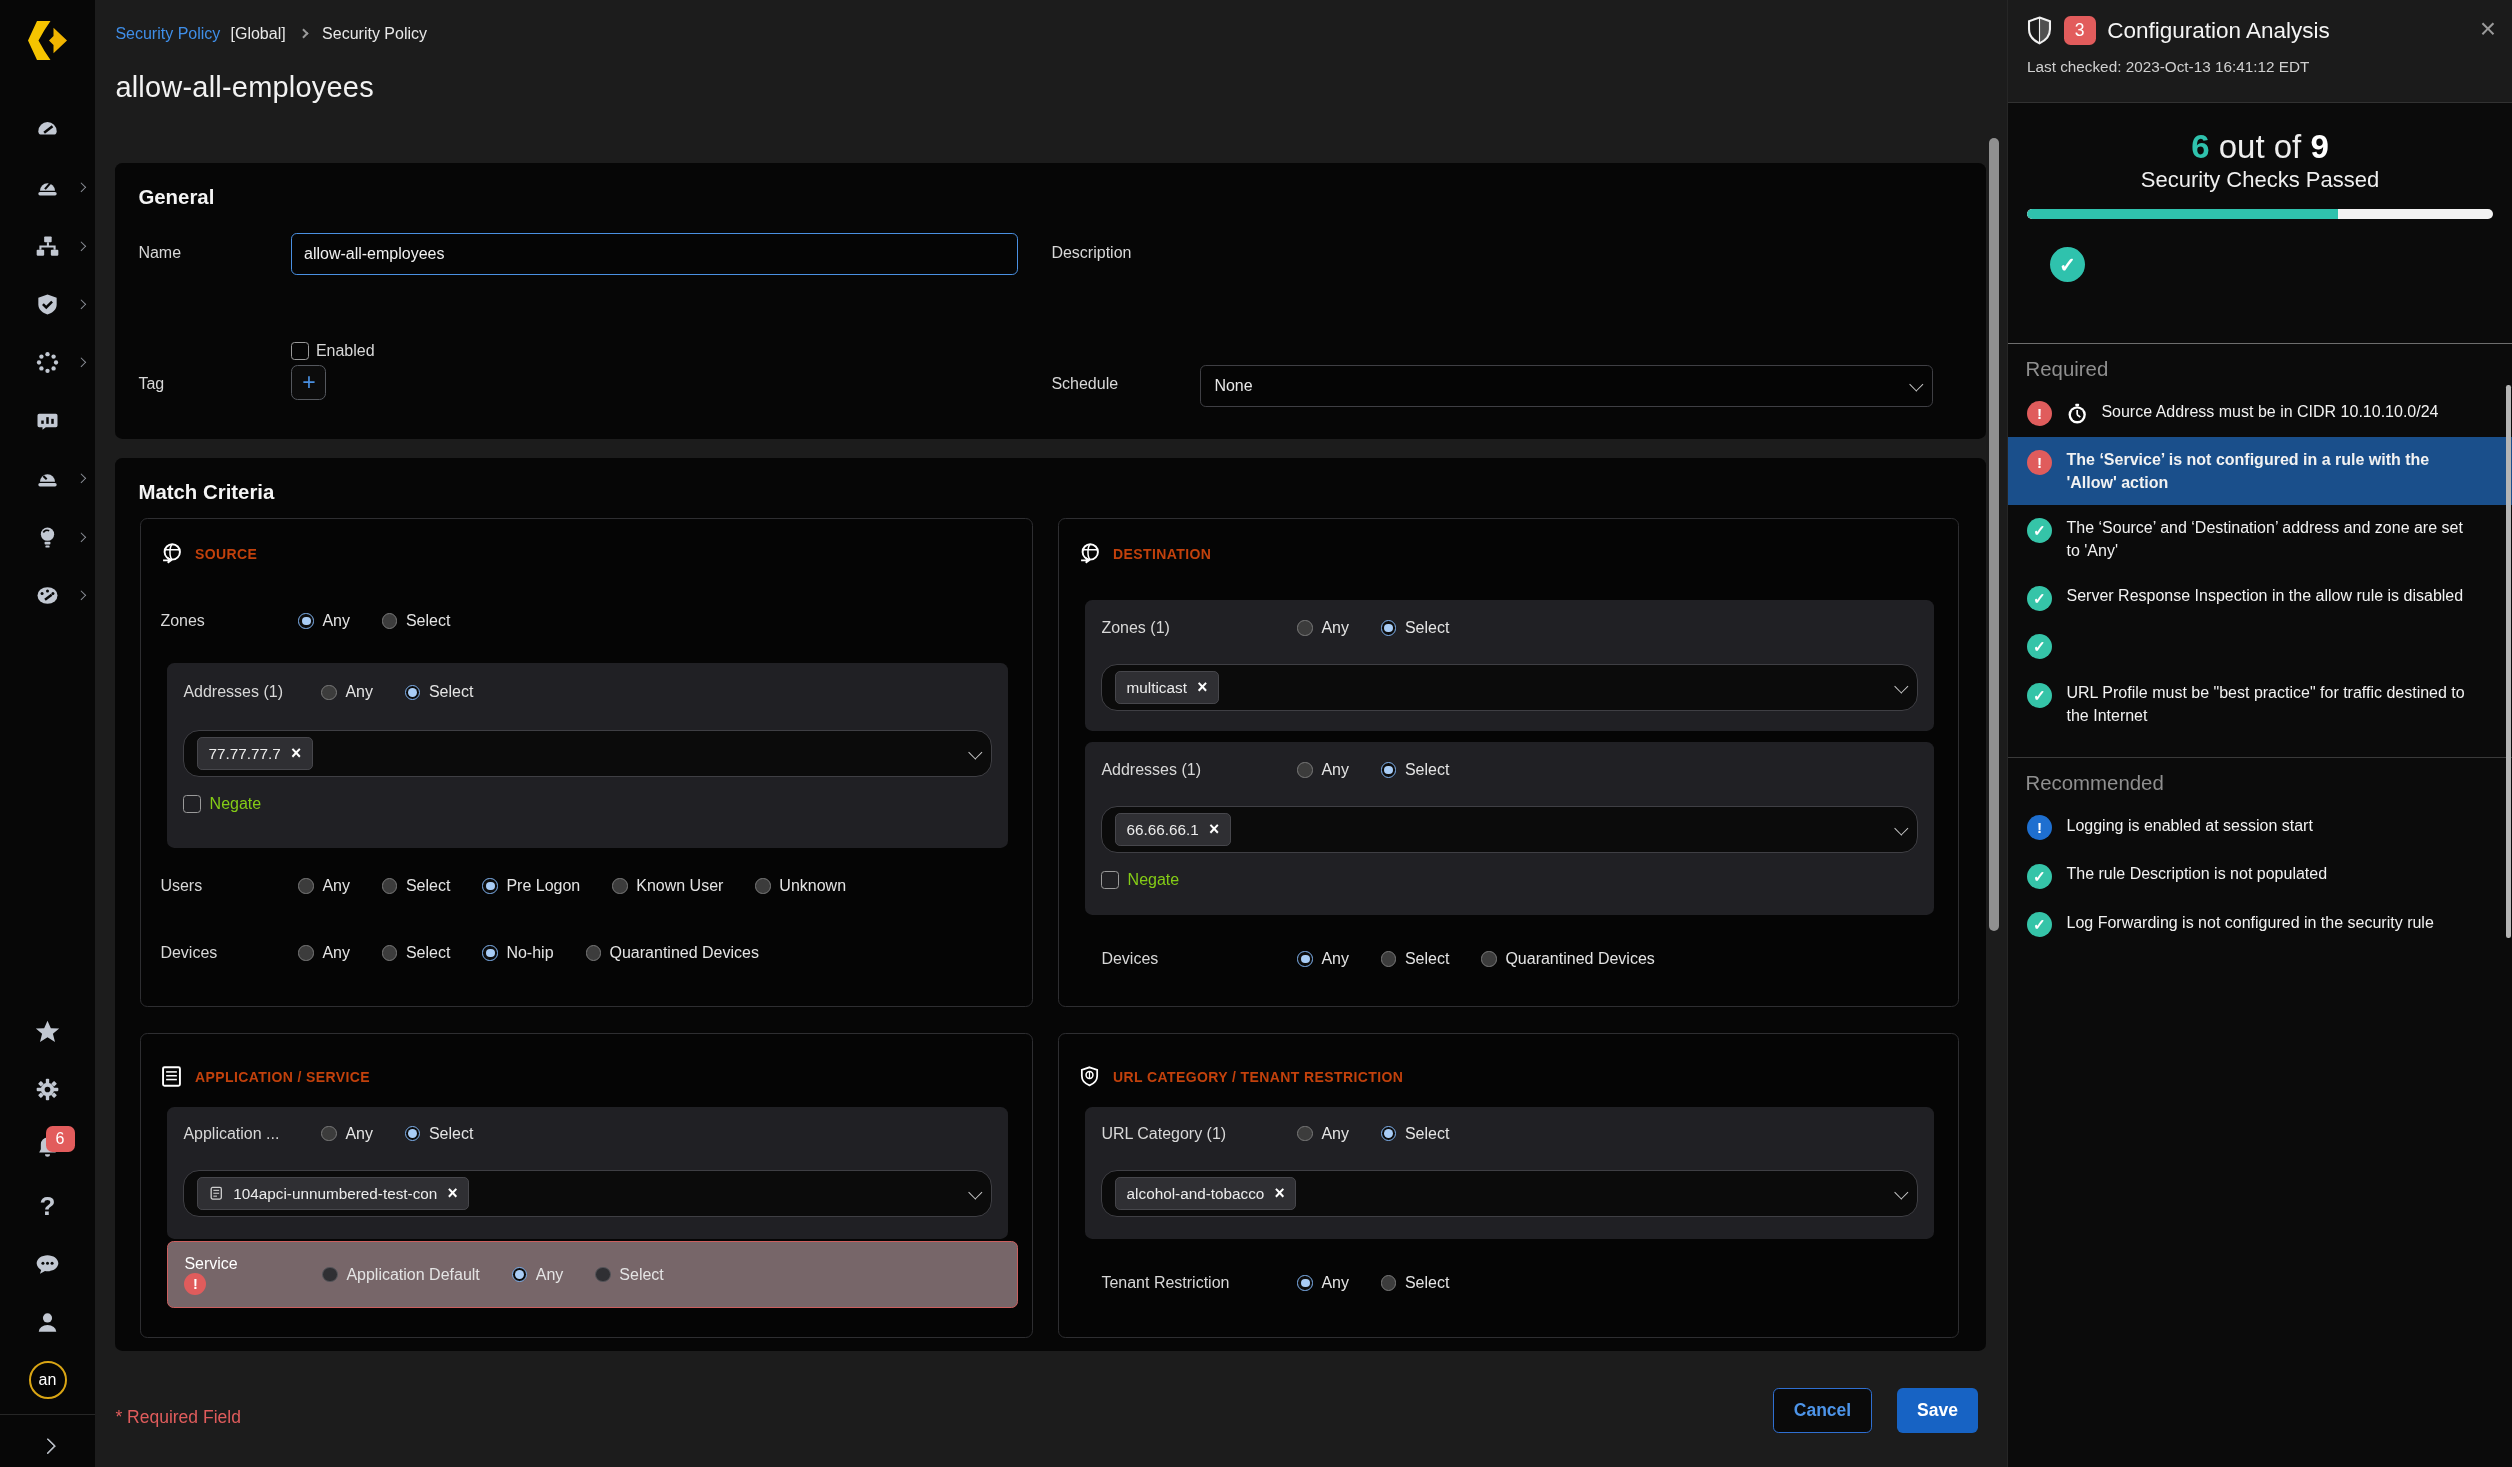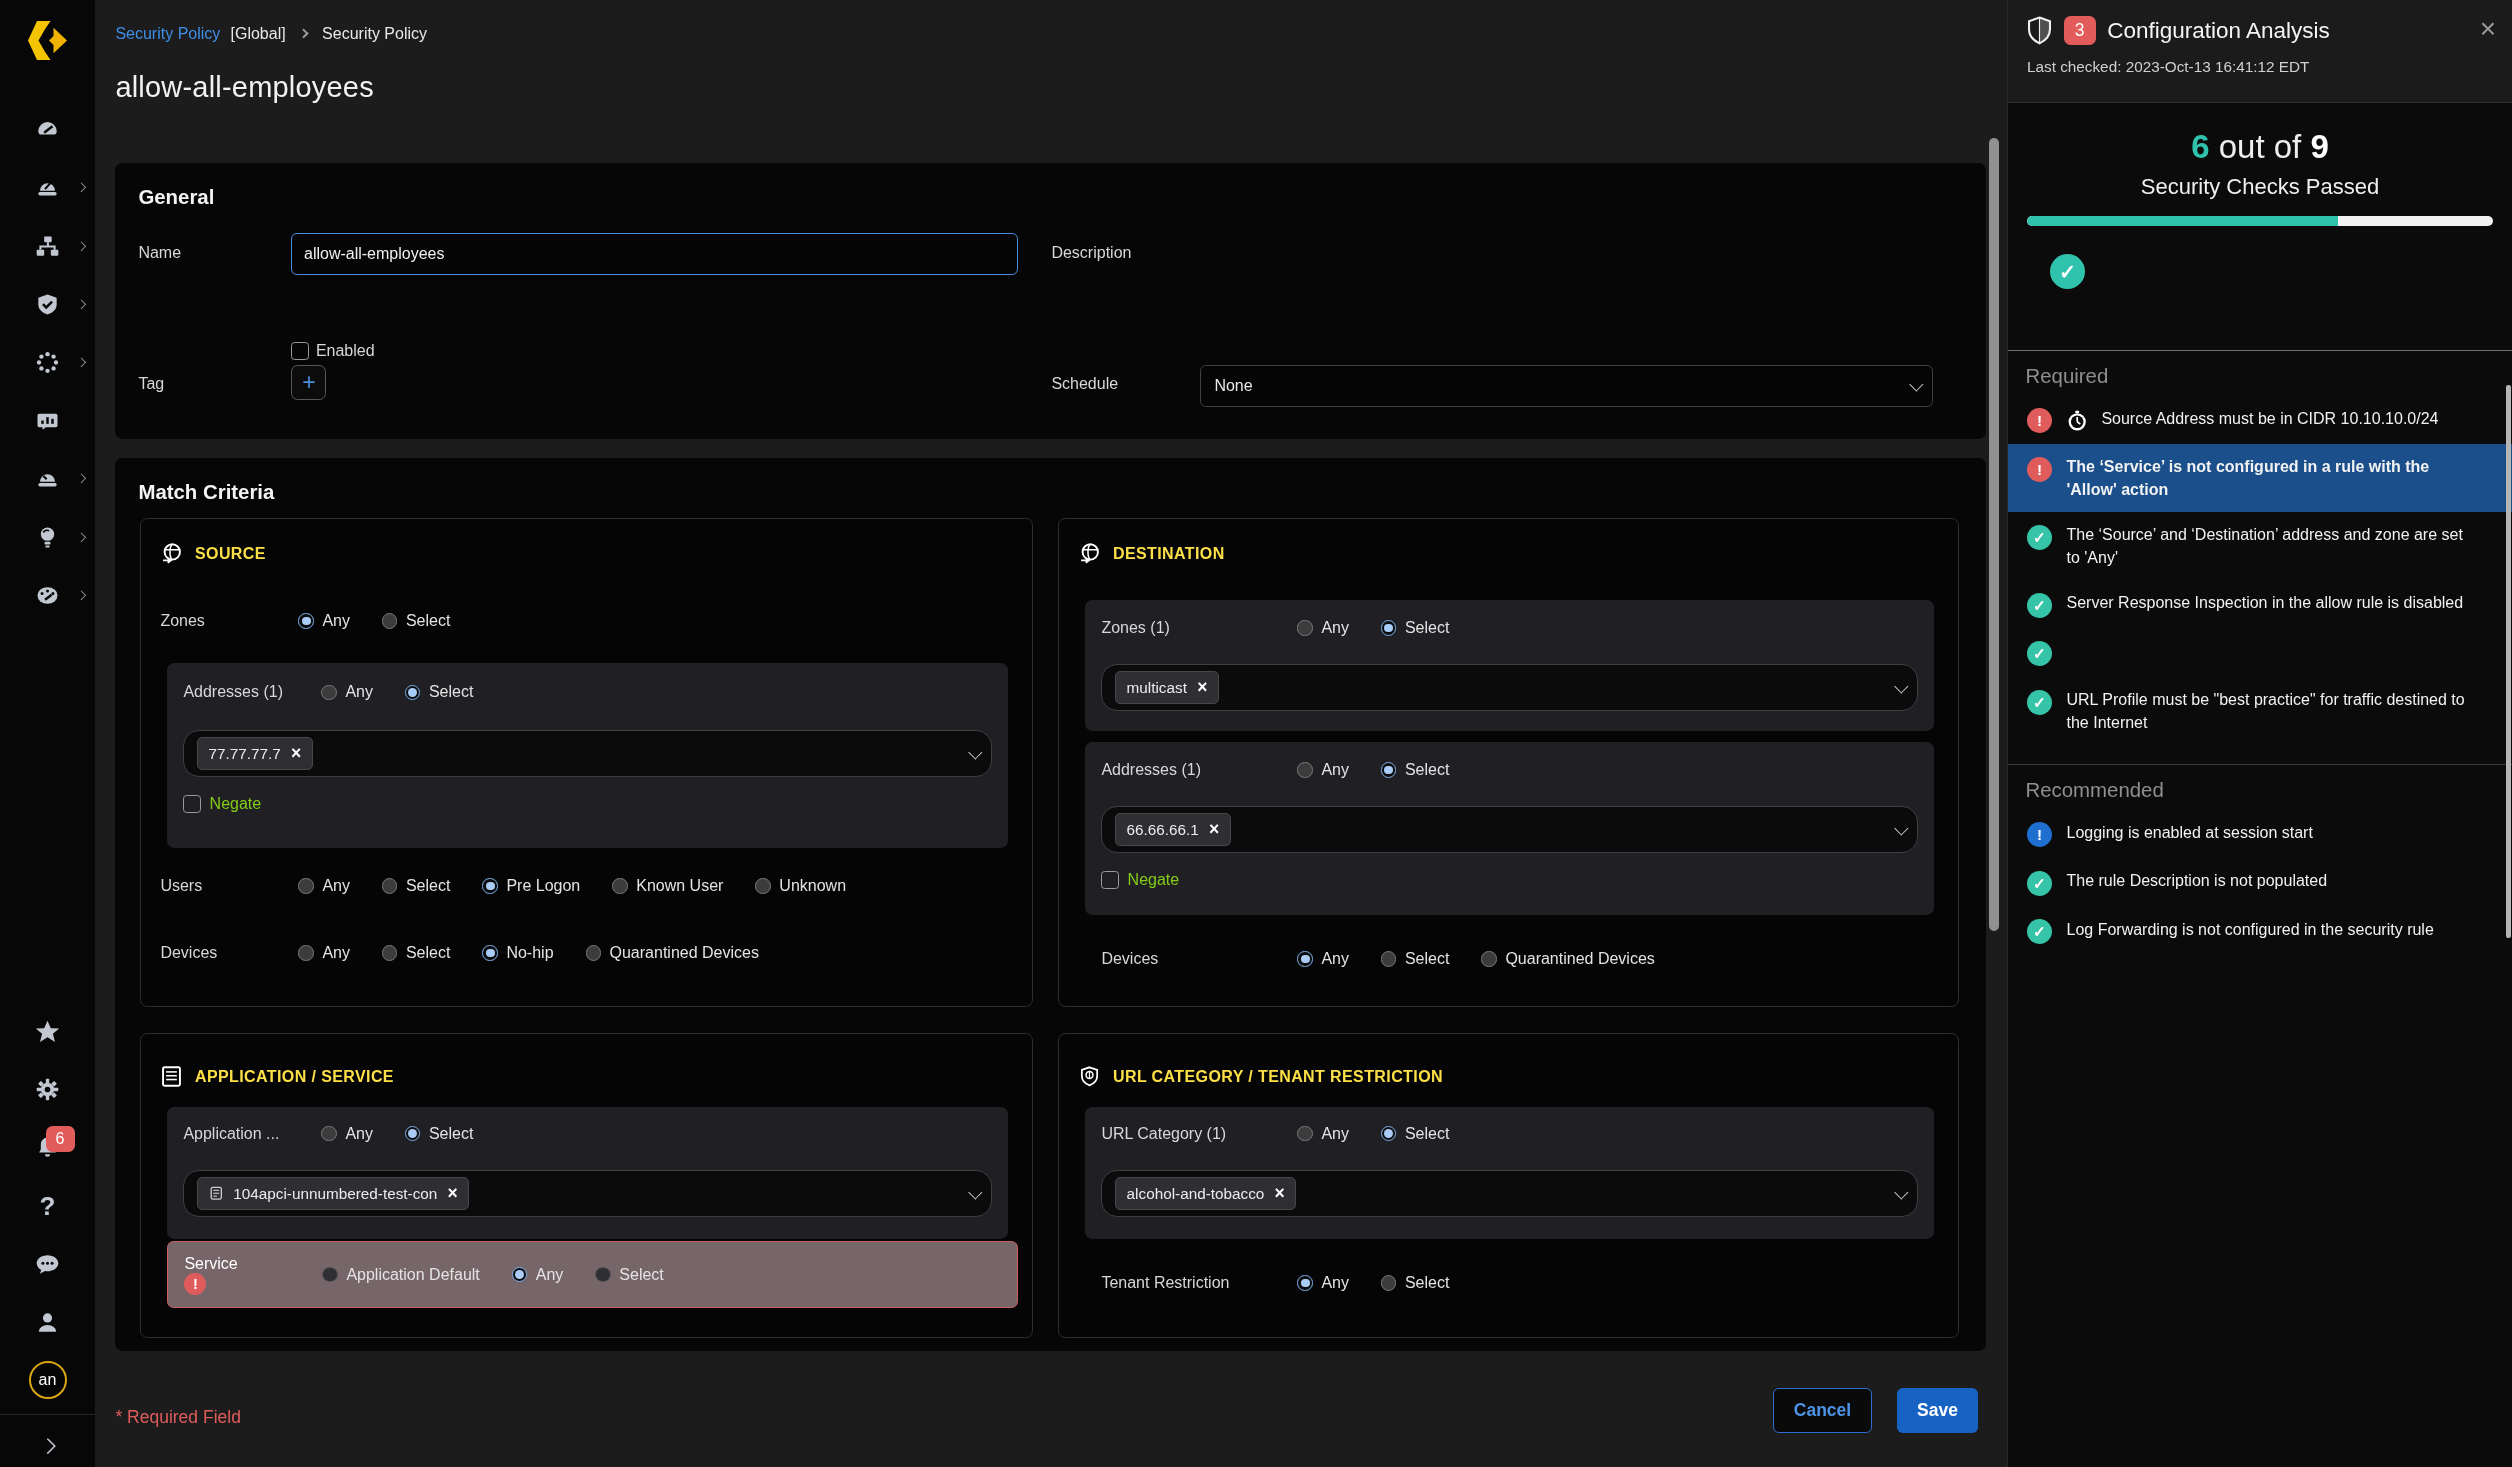--- a/index.html
+++ b/index.html
@@ -44,21 +44,21 @@
     repeating-linear-gradient(135deg,transparent 0 2.9px,#8a8a8a 2.9px 4.4px);clip-path:polygon(100% 0,100% 100%,0 100%);pointer-events:none}
   .select-box{position:absolute;height:42px;padding:0 13px;font-size:16px;color:#e8e8e8;justify-content:space-between;cursor:pointer}
   .chev-down{width:9.5px;height:9.5px;border-right:1.8px solid #c7c7c7;border-bottom:1.8px solid #c7c7c7;transform:rotate(45deg) translateY(-2.2px)}
 
   
   .mbox{position:absolute;background:#050505;border:0.7px solid #2e2e31;border-radius:7.3px}
   #box-source{left:25px;top:60px;width:893px;height:489px}
   #box-dest{left:943px;top:60px;width:901px;height:489px}
   #box-app{left:25px;top:575px;width:893px;height:305px}
   #box-url{left:943px;top:575px;width:901px;height:305px}
-  .box-h{position:absolute;left:19px;display:flex;align-items:center;gap:11.6px;font-size:16px;font-weight:bold;color:#fde047;letter-spacing:0.4px}
+  .box-h{position:absolute;left:19px;display:flex;align-items:center;gap:11.6px;font-size:14px;font-weight:bold;color:#c2410c;letter-spacing:0.4px}
   .box-h svg{width:23px;height:23px}
 
   .frow{position:absolute;display:flex;align-items:center}
   .frow .flabel{flex:none;display:flex;align-items:center;gap:8.7px}
   .lab-190{width:138px}.lab-270{width:196px}
   .ropt{display:flex;align-items:center;gap:8.7px;margin-right:32px;font-size:16px;color:#e4e4e4;cursor:pointer}
   .radio{width:15.3px;height:15.3px;border-radius:50%;border:1.5px solid #7a7a7a;background:#3c3c3c;flex:none;position:relative}
   .radio.sel{border-color:#7fb2ef;background:#0c0c0c}
   .radio.sel::after{content:"";position:absolute;inset:2.2px;border-radius:50%;background:#a9cdf6}
 
@@ -83,21 +83,21 @@
   .panel-head{position:relative;height:103px;background:#1b1b1b;border-bottom:0.7px solid #323232;padding:16px 19px}
   .ph-row{display:flex;align-items:center;gap:11.6px}
   .ph-badge{min-width:32px;height:29px;background:#e25c5c;border-radius:6.5px;color:#fff;font-size:17.5px;display:flex;align-items:center;justify-content:center;padding:0 7.3px}
   .ph-title{font-size:22.5px;color:#f5f5f5;font-weight:500}
   .ph-close{position:absolute;right:16px;top:14.5px;font-size:28px;color:#9a9a9a;cursor:pointer;line-height:1}
   .ph-checked{margin-top:13px;font-size:15.3px;color:#d0d0d0}
 
   .score-row{margin-top:25px;text-align:center;font-size:33px;color:#eee}
   .score-pass{color:#2fc2ad;font-weight:bold}
   .score-total{font-weight:bold;color:#fff}
-  .score-cap{margin-top:8px;text-align:center;font-size:22px;color:#f0f0f0}
+  .score-cap{margin-top:1px;text-align:center;font-size:22px;color:#f0f0f0}
   .progress{margin:16px 19px 0;height:10.2px;border-radius:5.1px;background:#f2f2f2;overflow:hidden}
   .progress-fill{height:100%;background:#2fc2ad;border-radius:5.1px 0 0 5.1px}
   .note-row{margin-top:28px;display:flex;align-items:flex-start;gap:16px;padding:0 22px 0 42px}
   .big-check{width:35px;height:35px;border-radius:50%;background:#2fc2ad;color:#fff;font-size:20.4px;font-weight:bold;display:flex;align-items:center;justify-content:center;flex:none}
   .note-text{font-size:16px;line-height:22.5px;color:#f0f0f0;max-width:349px;padding-top:1.5px}
 
   .pdivider{height:0.7px;background:#6e6e6e;margin-top:61px}
   .pdivider2{height:0.7px;background:#3a3a3a;margin-top:19px}
   .sec-title{font-size:20.4px;color:#8f8f8f;margin:14.5px 17.5px 7.3px}
   .aitem{display:flex;align-items:flex-start;gap:14.5px;padding:11px 19px;font-size:16px;line-height:23px;color:#f2f2f2}

